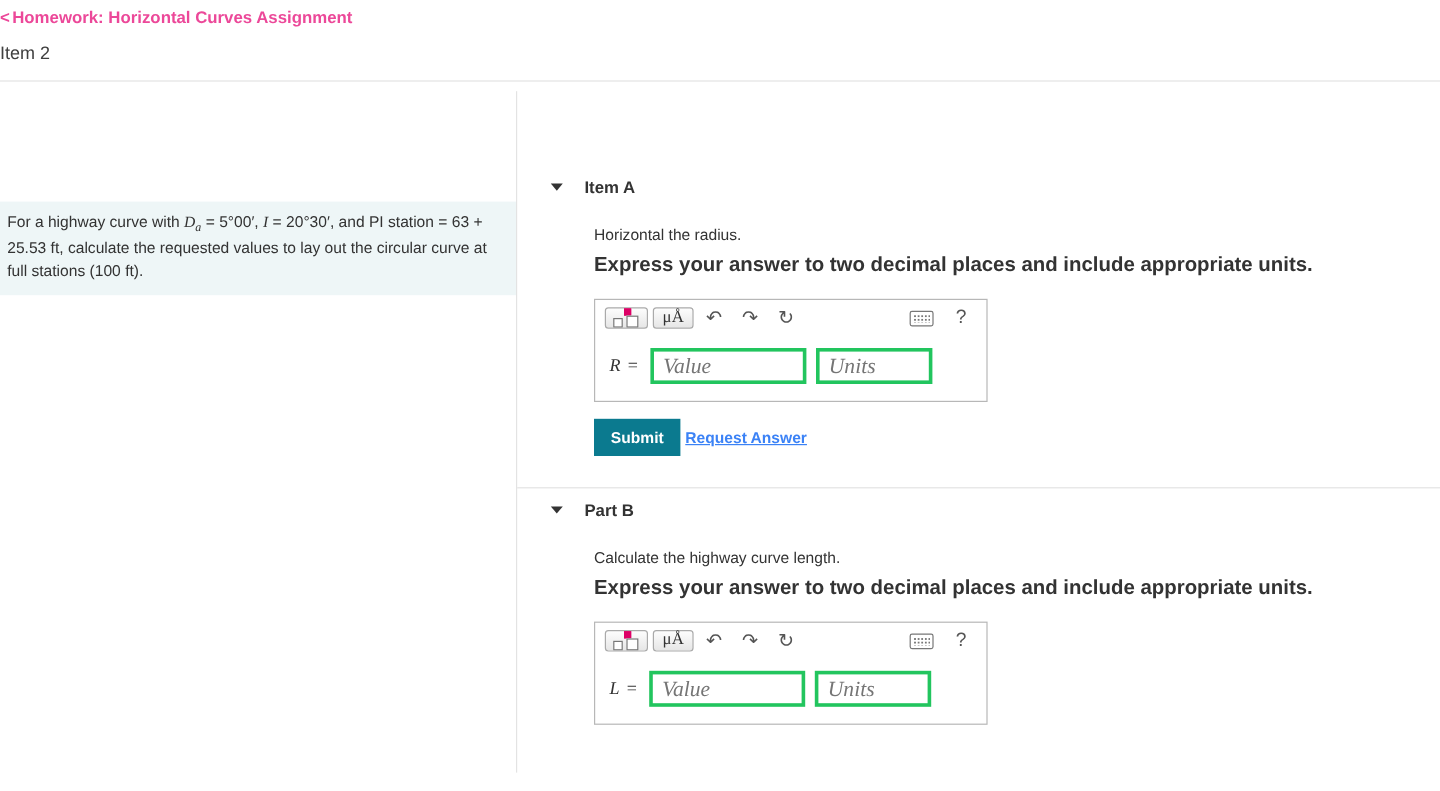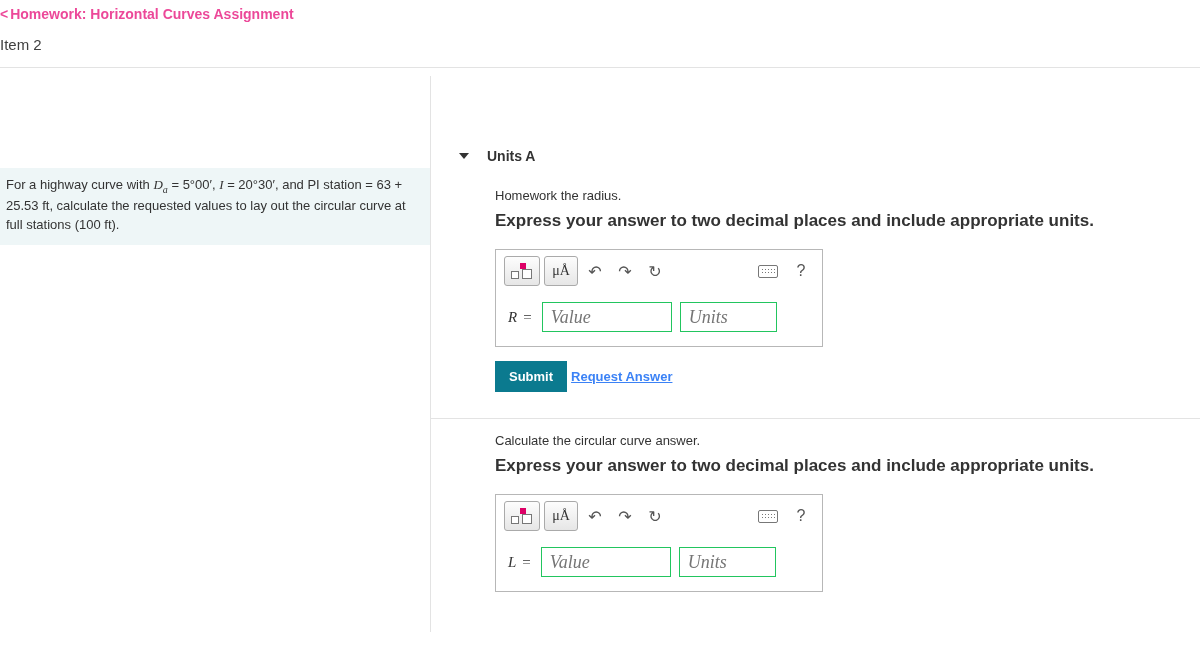--- a/index.html
+++ b/index.html
@@ -73,21 +73,21 @@
     width: 328px;
     background: #fff;
   }
   .toolbar {
     display: flex;
     align-items: center;
     padding: 6px 8px;
     gap: 4px;
   }
   .tool-btn {
-    height: 30px;
+    height: 18px;
     border: 1px solid #aaa;
     border-radius: 3px;
     background: linear-gradient(#fdfdfd,#e6e6e6);
     display: flex;
     align-items: center;
     justify-content: center;
     cursor: pointer;
     padding: 0 6px;
     min-width: 34px;
   }
@@ -111,21 +111,21 @@
     background:
       radial-gradient(#777 0.6px, transparent 0.6px) 0 0/3px 3px;
   }
   .input-row {
     display:flex; align-items:center; gap:8px;
     padding: 10px 12px 14px 12px;
   }
   .var-label { font-family: Georgia,'Times New Roman',serif; font-style: italic; font-size:15px; }
   .eq { font-family: Georgia,'Times New Roman',serif; font-size:15px; margin:0 2px 0 -2px;}
   .val-input, .unit-input {
-    border:1px solid #22c55e;
+    border:3px solid #22c55e;
     height:30px;
     font-family: Georgia,'Times New Roman',serif;
     font-style: italic;
     font-size:18px;
     color:#777;
     padding: 0 8px;
     outline:none;
   }
   .val-input { width:130px; }
   .unit-input { width:97px; }
@@ -152,24 +152,24 @@
       <span>For a highway curve with </span><span class="mi"><span>D</span><sub>a</sub></span><span> = </span><span class="rm">5°00′</span><span>, </span><span class="mi">I</span><span> = </span><span class="rm">20°30′</span><span>, and PI station </span><span>= </span><span class="rm">63 + 25.53 ft</span><span>, calculate the requested values to lay out the circular curve at full stations (100 </span><span class="rm">ft</span><span>).</span>
     </div>
   </div>
 
   <div class="vert-divider"></div>
 
   <div class="right-col">
 
     <div class="part-row">
       <div class="caret-down"></div>
-      <div class="part-title">Units A</div>
+      <div class="part-title">Item A</div>
     </div>
     <div class="part-body">
-      <div class="instr1">Homework the radius.</div>
+      <div class="instr1">Horizontal the radius.</div>
       <div class="instr2">Express your answer to two decimal places and include appropriate units.</div>
 
       <div class="answer-panel">
         <div class="toolbar">
           <div class="tool-btn">
             <div class="tpl-icon">
               <div class="sq a"></div>
                 <div class="sq b"></div>
                 <div class="sq c"></div>
             </div>
@@ -203,22 +203,26 @@
       </div>
 
       <div class="action-row">
         <button class="submit-btn">Submit</button>
         <span class="req-link">Request Answer</span>
       </div>
     </div>
 
     <div class="part-sep"></div>
 
+    <div class="part-row">
+      <div class="caret-down"></div>
+      <div class="part-title">Part B</div>
+    </div>
     <div class="part-body">
-      <div class="instr1">Calculate the circular curve answer.</div>
+      <div class="instr1">Calculate the highway curve length.</div>
       <div class="instr2">Express your answer to two decimal places and include appropriate units.</div>
 
       <div class="answer-panel">
         <div class="toolbar">
           <div class="tool-btn">
             <div class="tpl-icon">
               <div class="sq a"></div>
                 <div class="sq b"></div>
                 <div class="sq c"></div>
             </div>

